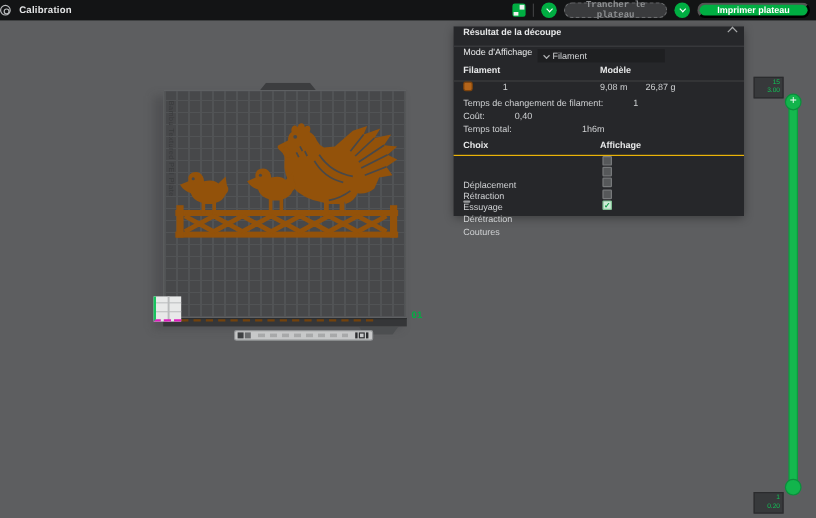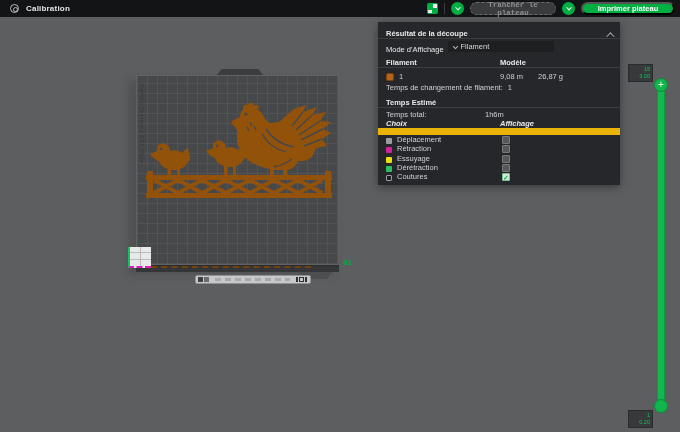--- a/index.html
+++ b/index.html
@@ -1,21 +1,21 @@
 <!DOCTYPE html>
 <html><head>
 <meta charset="utf-8">
 <style>
   * { margin:0; padding:0; box-sizing:border-box; }
   html,body { width:680px; height:432px; overflow:hidden; }
   body { font-family:"Liberation Sans", sans-serif; background:#5d5e60; position:relative; }
 
   
   .topbar { position:absolute; left:0; top:0; width:680px; height:17px; background:#131415; display:flex; align-items:center; z-index:30; }
-  .tab-left { display:flex; align-items:center; gap:7px; padding-left:10px;text-align:center; }
+  .tab-left { display:flex; align-items:center; gap:7px; padding-left:0;text-align:center; }
   .cal-icon { width:9px; height:9px; border:1px solid #b9bbbd; border-radius:50%; position:relative; }
   .cal-icon::after { content:""; position:absolute; left:2px; top:2px; width:3px; height:3px; border:1px solid #b9bbbd; border-radius:50%; }
   .tab-title { color:#e4e5e6; font-size:8px; font-weight:bold; letter-spacing:.2px; }
   .topbar-right { margin-left:auto; display:flex; align-items:center; gap:6px; padding-right:5px; }
   .plate-ico { width:11px; height:11px; background:#00ae42; border-radius:2px; position:relative; }
   .plate-ico::before { content:""; position:absolute; right:1px; top:1px; width:4px; height:4px; background:#eef3ef; }
   .plate-ico::after { content:""; position:absolute; left:1px; bottom:1px; width:4px; height:3px; background:#eef3ef; }
   .tb-divider { width:1px; height:11px; background:#3d3e40; }
   .chev-btn { width:13px; height:13px; border-radius:50%; background:#00ae42; display:flex; align-items:center; justify-content:center; }
   .chev { width:4px; height:4px; border-right:1.4px solid #fff; border-bottom:1.4px solid #fff; transform:rotate(45deg) translate(-1px,-1px); }
@@ -64,37 +64,37 @@
   .layer-track { position:absolute; left:657px; top:85px; width:8px; height:322px; background:#14b84e; border:1px solid #0c9a3f; border-radius:4px; }
   .handle { position:absolute; width:14px; height:14px; border-radius:50%; background:#12b44c; border:1px solid #0a8f3c; color:#eafbef; font-size:10px; line-height:12px; text-align:center; }
   .handle.top { left:654px; top:78px; }
   .handle.bottom { left:654px; top:399px; }
   .slider-label { position:absolute; width:25px; background:#37393b; border:1px solid #2a2b2d; color:#12c257; font-size:5.5px; text-align:right; padding:1px 2px; line-height:7px; }
   .slider-label.top { left:628px; top:64px; }
   .slider-label.bottom { left:628px; top:410px; }
 
   
   .panel { position:absolute; left:378px; top:22px; width:242px; background:rgba(36,37,40,.97); color:#cfd1d3; font-size:7.5px; z-index:20; box-shadow:0 2px 8px rgba(0,0,0,.4); }
-  .p-row { position:relative; display:flex; align-items:flex-end; padding:0 8px; }
+  .p-row { position:relative; display:flex; align-items:flex-start; padding:0 8px;gap:20px; }
   .p-title { height:17px; font-weight:bold; color:#e8e9ea; border-bottom:1px solid #3c3e40; }
   .collapse { margin-left:auto; width:6px; height:6px; border-top:1.4px solid #a9abad; border-right:1.4px solid #a9abad; transform:rotate(-45deg) translateY(2px); }
   .p-mode { height:15px; }
   .mode-label { font-weight:normal; color:#e8e9ea; }
   .dropdown { position:absolute; left:70px; top:2px; width:106px; height:11px; background:#1e1f21; display:flex; align-items:center; gap:4px; padding:0 5px; color:#d4d6d8; }
   .dd-chev { width:3.5px; height:3.5px; border-right:1.2px solid #b4b6b8; border-bottom:1.2px solid #b4b6b8; transform:rotate(45deg) translateY(-1px); }
   .p-tablehead { height:14px; font-weight:bold; color:#e8e9ea; border-bottom:1px solid #3c3e40; }
   .col2 { position:absolute; left:122px; }
   .col3 { position:absolute; left:160px; }
   .p-fil { height:13px; }
   .fil-swatch { width:8px; height:8px; border-radius:2px; border:1px solid #7d430c; margin-right:5px; }
   .p-line { height:11px; }
   .p-sect { height:14px; font-weight:bold; color:#e8e9ea; border-bottom:1px solid #3c3e40; margin-top:2px; }
   .val107 { position:absolute; left:107px; }
-  .p-choices-head { height:14px; font-weight:bold; color:#e8e9ea; border-bottom:7px solid #eab308; margin-top:2px;font-style:italic; }
-  .p-choice { height:9.2px; }
+  .p-choices-head { height:14px; font-weight:bold; color:#e8e9ea; border-bottom:1px solid #eab308; margin-top:2px; }
+  .p-choice { height:9.2px;flex-direction:column; }
   .c-swatch { width:6px; height:6px; border-radius:1px; margin-right:5px; }
   .c-swatch.dark { border:1px solid #9b9d9f; }
   .checkbox { position:absolute; left:124px; width:8px; height:8px; background:#56585a; border:1px solid #77797b; border-radius:1px; font-size:6.5px; line-height:7px; text-align:center; color:transparent; }
   .checkbox.checked { background:#cdebd6; border-color:#7fbf92; color:#0d9c46; font-weight:bold; }
   .p-pad-bottom { height:4px; }
 </style>
 </head>
 <body>
 
 <div class="topbar">
@@ -201,24 +201,25 @@
     <span class="fil-swatch" style="background: rgb(180, 101, 26);"></span>
     <span>1</span>
     <span class="col2">9,08 m</span>
     <span class="col3">26,87 g</span>
   </div>
 
   <div class="p-row p-line">
     <span>Temps de changement de filament:</span>
     <span style="margin-left:5px">1</span>
   </div>
-
-  <div class="p-row p-sect">
-    <span>Temps Estimé</span>
-  </div>
+  <div class="p-row p-line">
+    <span>Coût:</span>
+    <span style="margin-left:5px">0,40</span>
+  </div>
+
 
   <div class="p-row p-line">
     <span>Temps total:</span>
     <span class="val107">1h6m</span>
   </div>
 
   <div class="p-row p-choices-head">
     <span>Choix</span>
     <span class="col2">Affichage</span>
   </div>

